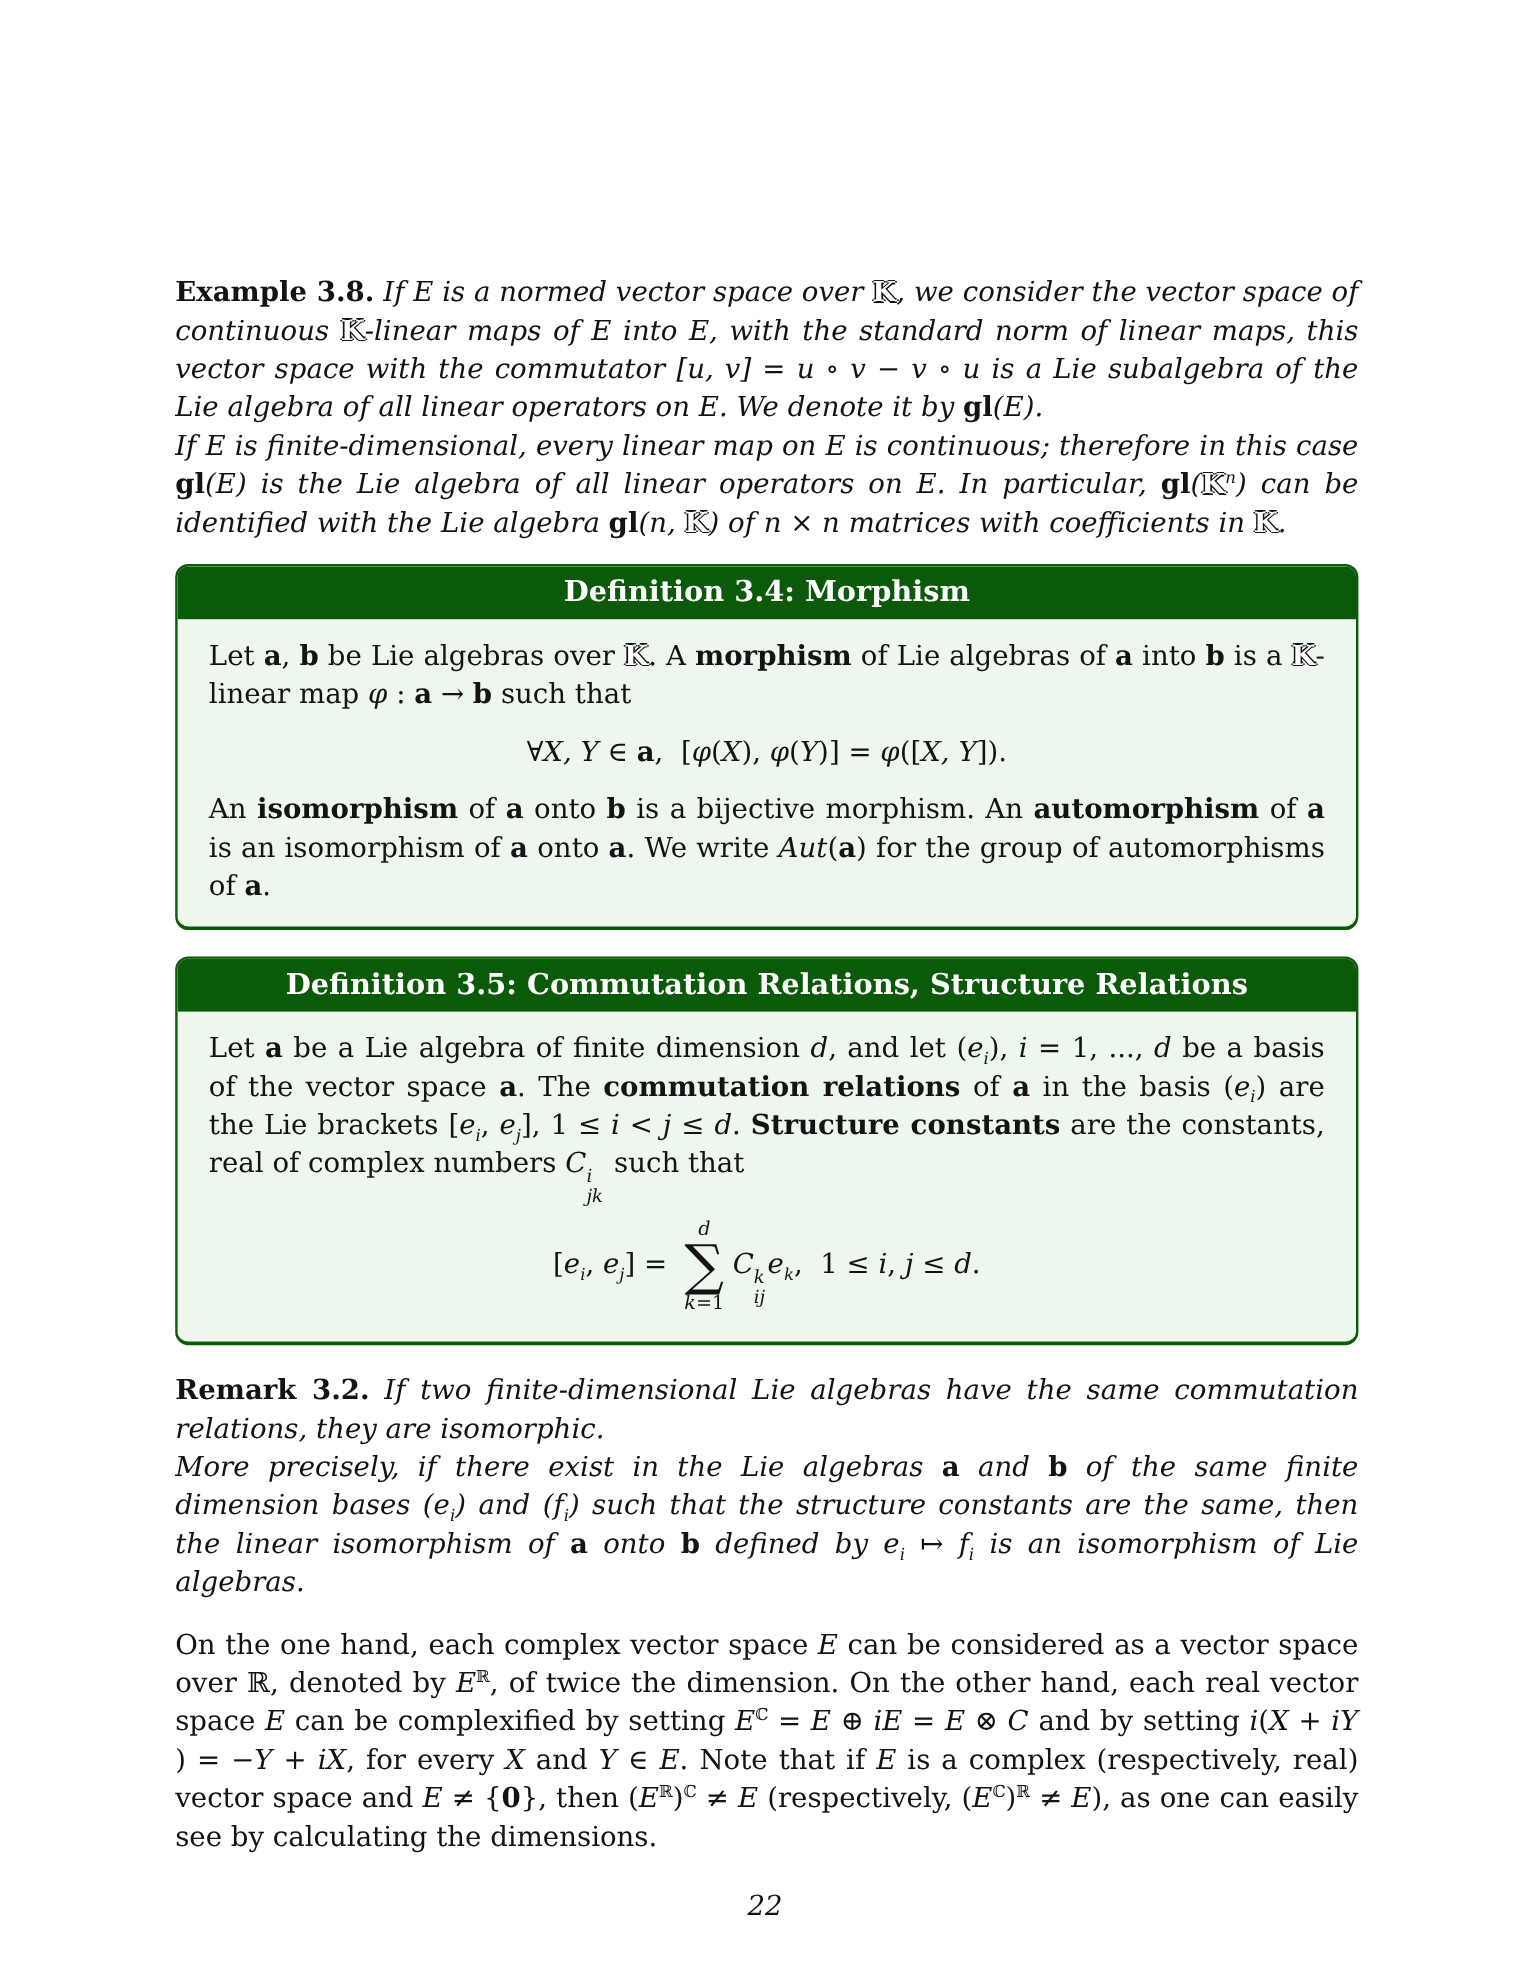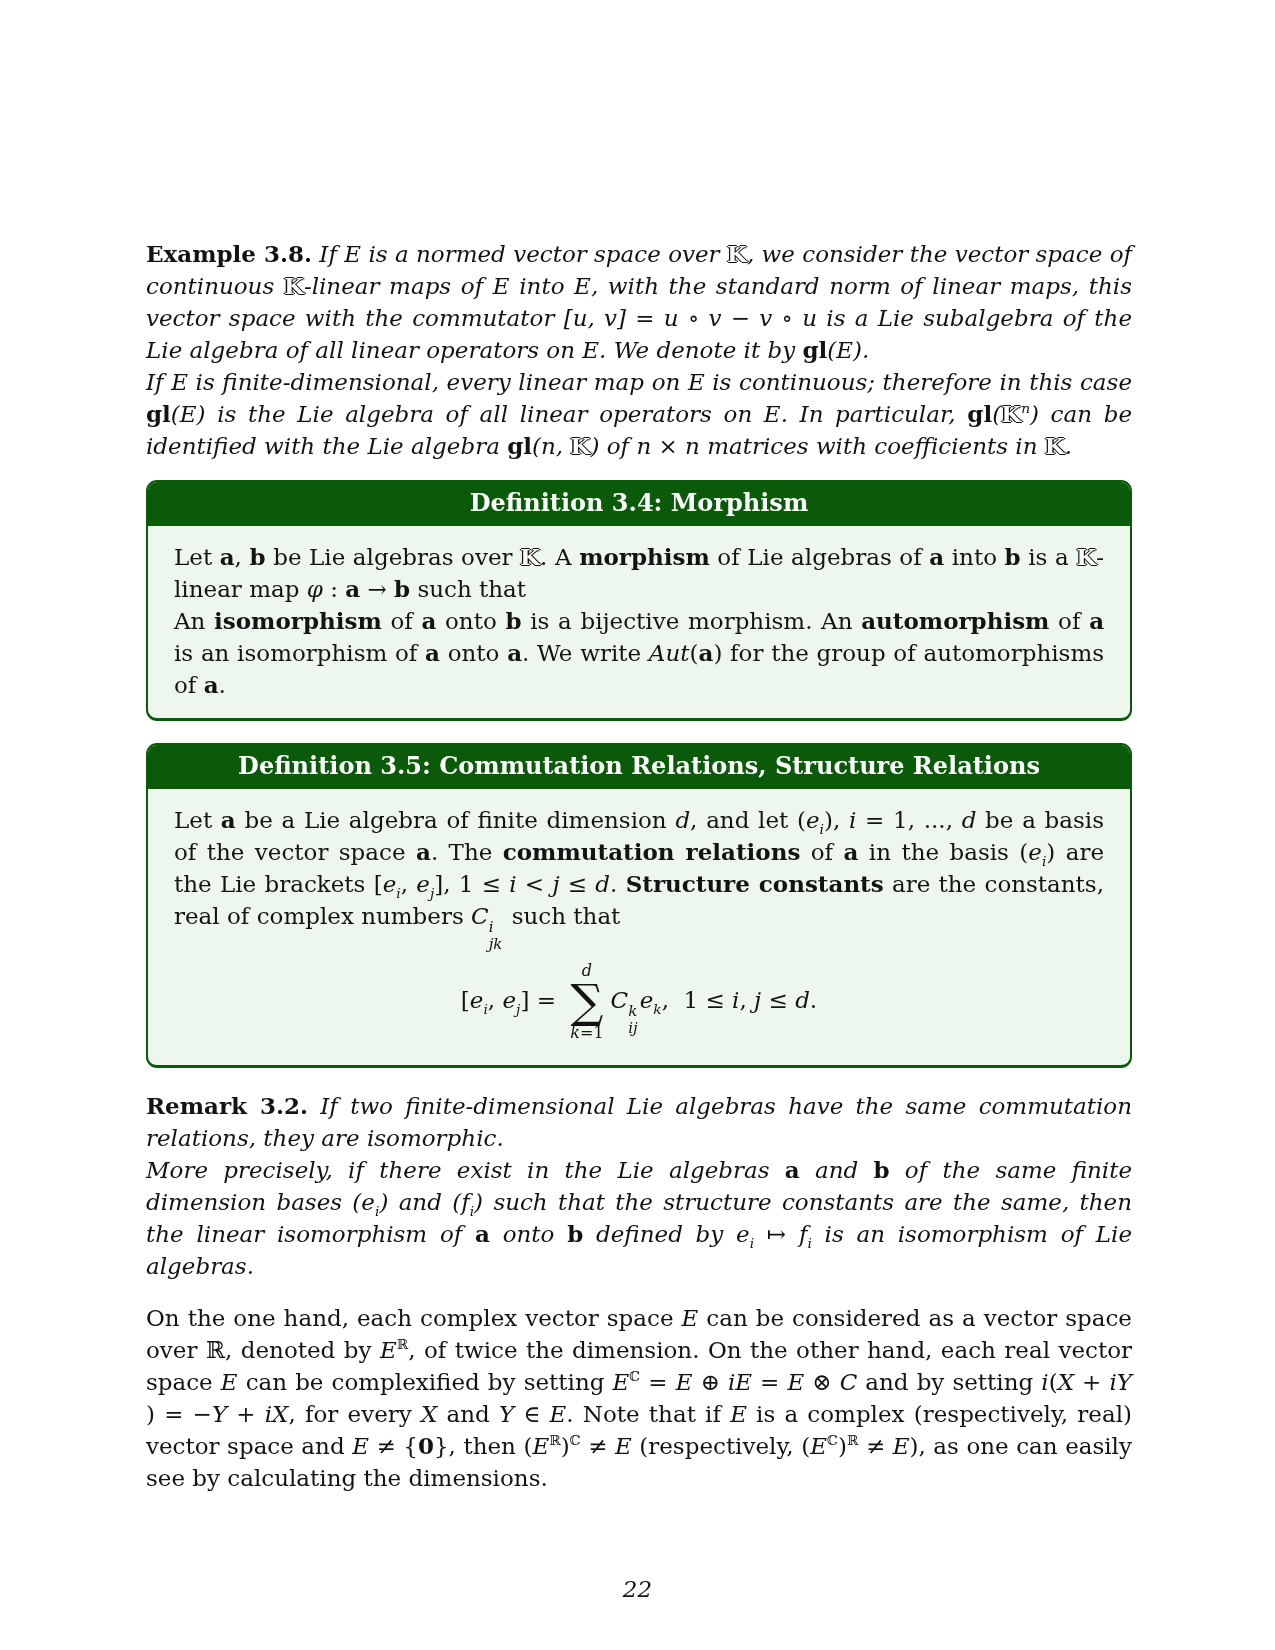--- a/index.html
+++ b/index.html
@@ -8,21 +8,21 @@
     --ink:#131313;
   }
   html,body{margin:0;padding:0;background:#ffffff;}
   body{
     width:1275px;height:1650px;position:relative;
     font-family:"DejaVu Serif","Liberation Serif","DejaVu Sans",serif;
     color:var(--ink);
     -webkit-font-smoothing:antialiased;
   }
   .content{
-    position:absolute;left:146px;top:238px;width:986px;
+    position:absolute;left:146px;top:228px;width:986px;
     font-size:23px;line-height:32px;text-align:justify;
   }
   p{margin:0;}
   .para{margin-bottom:18px;}
   .lead-label{font-weight:700;font-style:normal;}
   .it{font-style:italic;}
   .frak{font-style:normal;font-weight:700;}
   .bb{
     font-style:normal;font-weight:600;color:#ffffff;
     text-shadow:-1.3px 0 0 var(--ink),1.3px 0 0 var(--ink),0 -1.3px 0 var(--ink),0 1.3px 0 var(--ink);
@@ -78,20 +78,21 @@
 
 <div class="content">
 
   <p class="para"><span class="lead-label">Example 3.8.</span>
     <span class="it">If E is a normed vector space over <span class="bb">K</span>, we consider the vector space of continuous <span class="bb">K</span>-linear maps of E into E, with the standard norm of linear maps, this vector space with the commutator [u, v] = u ∘ v − v ∘ u is a Lie subalgebra of the Lie algebra of all linear operators on E. We denote it by <span class="frak">gl</span>(E).<br>If E is finite-dimensional, every linear map on E is continuous; therefore in this case <span class="frak">gl</span>(E) is the Lie algebra of all linear operators on E. In particular, <span class="frak">gl</span>(<span class="bb">K</span><sup>n</sup>) can be identified with the Lie algebra <span class="frak">gl</span>(n, <span class="bb">K</span>) of n × n matrices with coefficients in <span class="bb">K</span>.</span></p>
 
   <div class="defbox">
     <div class="title">Definition 3.4: Morphism</div>
     <div class="dbody">
       <p>Let <span class="frak">a</span>, <span class="frak">b</span> be Lie algebras over <span class="bb">K</span>. A <b>morphism</b> of Lie algebras of <span class="frak">a</span> into <span class="frak">b</span> is a <span class="bb">K</span>-linear map <i>φ</i> : <span class="frak">a</span> → <span class="frak">b</span> such that</p>
+      <p class="formula">∀<i>X, Y</i> ∈ <span class="frak">a</span>,&nbsp; [<i>φ</i>(<i>X</i>), <i>φ</i>(<i>Y</i>)] = <i>φ</i>([<i>X, Y</i>]).</p>
       <p>An <b>isomorphism</b> of <span class="frak">a</span> onto <span class="frak">b</span> is a bijective morphism. An <b>automorphism</b> of <span class="frak">a</span> is an isomorphism of <span class="frak">a</span> onto <span class="frak">a</span>. We write <i>Aut</i>(<span class="frak">a</span>) for the group of automorphisms of <span class="frak">a</span>.</p>
     </div>
   </div>
 
 
   <div class="defbox">
     <div class="title">Definition 3.5: Commutation Relations, Structure Relations</div>
     <div class="dbody">
       <p>Let <span class="frak">a</span> be a Lie algebra of finite dimension <i>d</i>, and let (<i>e<sub>i</sub></i>), <i>i</i> = 1, ..., <i>d</i> be a basis of the vector space <span class="frak">a</span>. The <b>commutation relations</b> of <span class="frak">a</span> in the basis (<i>e<sub>i</sub></i>) are the Lie brackets [<i>e<sub>i</sub></i>, <i>e<sub>j</sub></i>], 1 ≤ <i>i</i> &lt; <i>j</i> ≤ <i>d</i>. <b>Structure constants</b> are the constants, real of complex numbers <i>C</i><span class="ss">
             <span class="t"><i>i</i></span>

